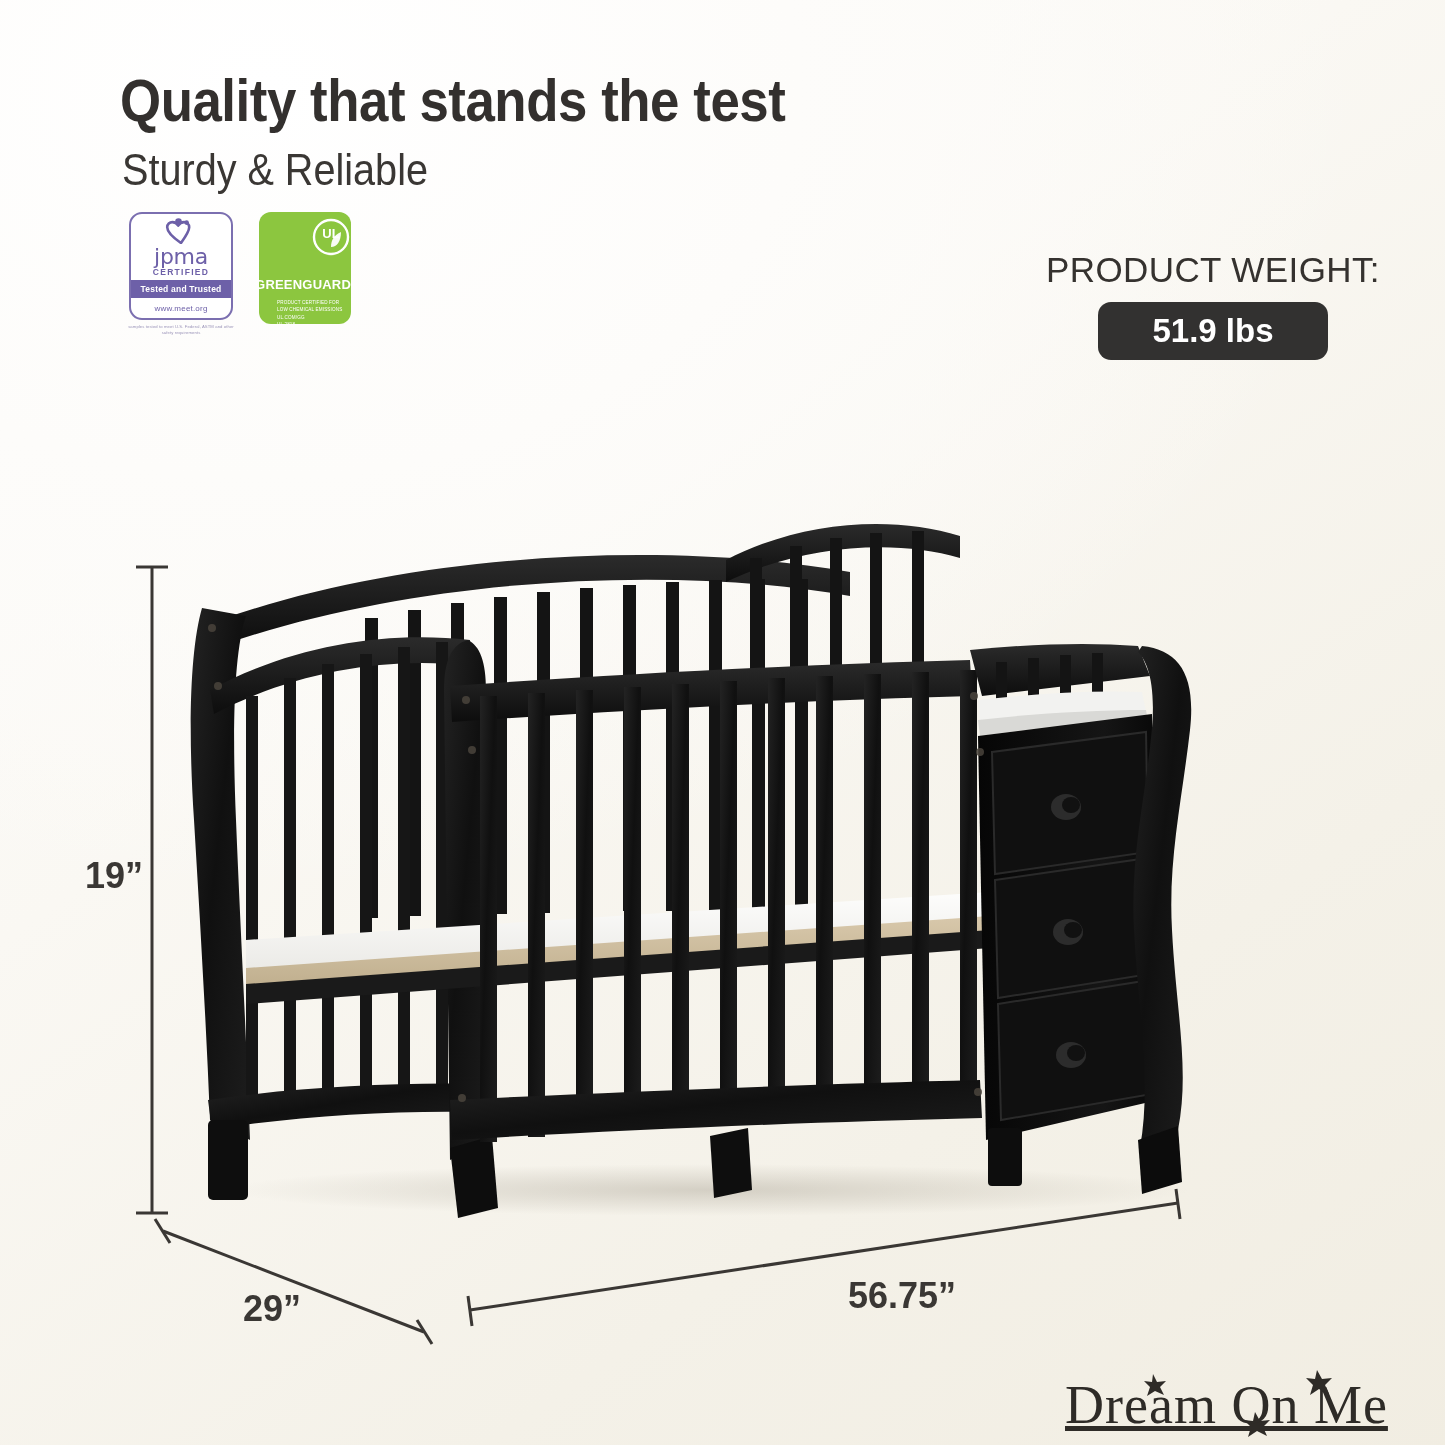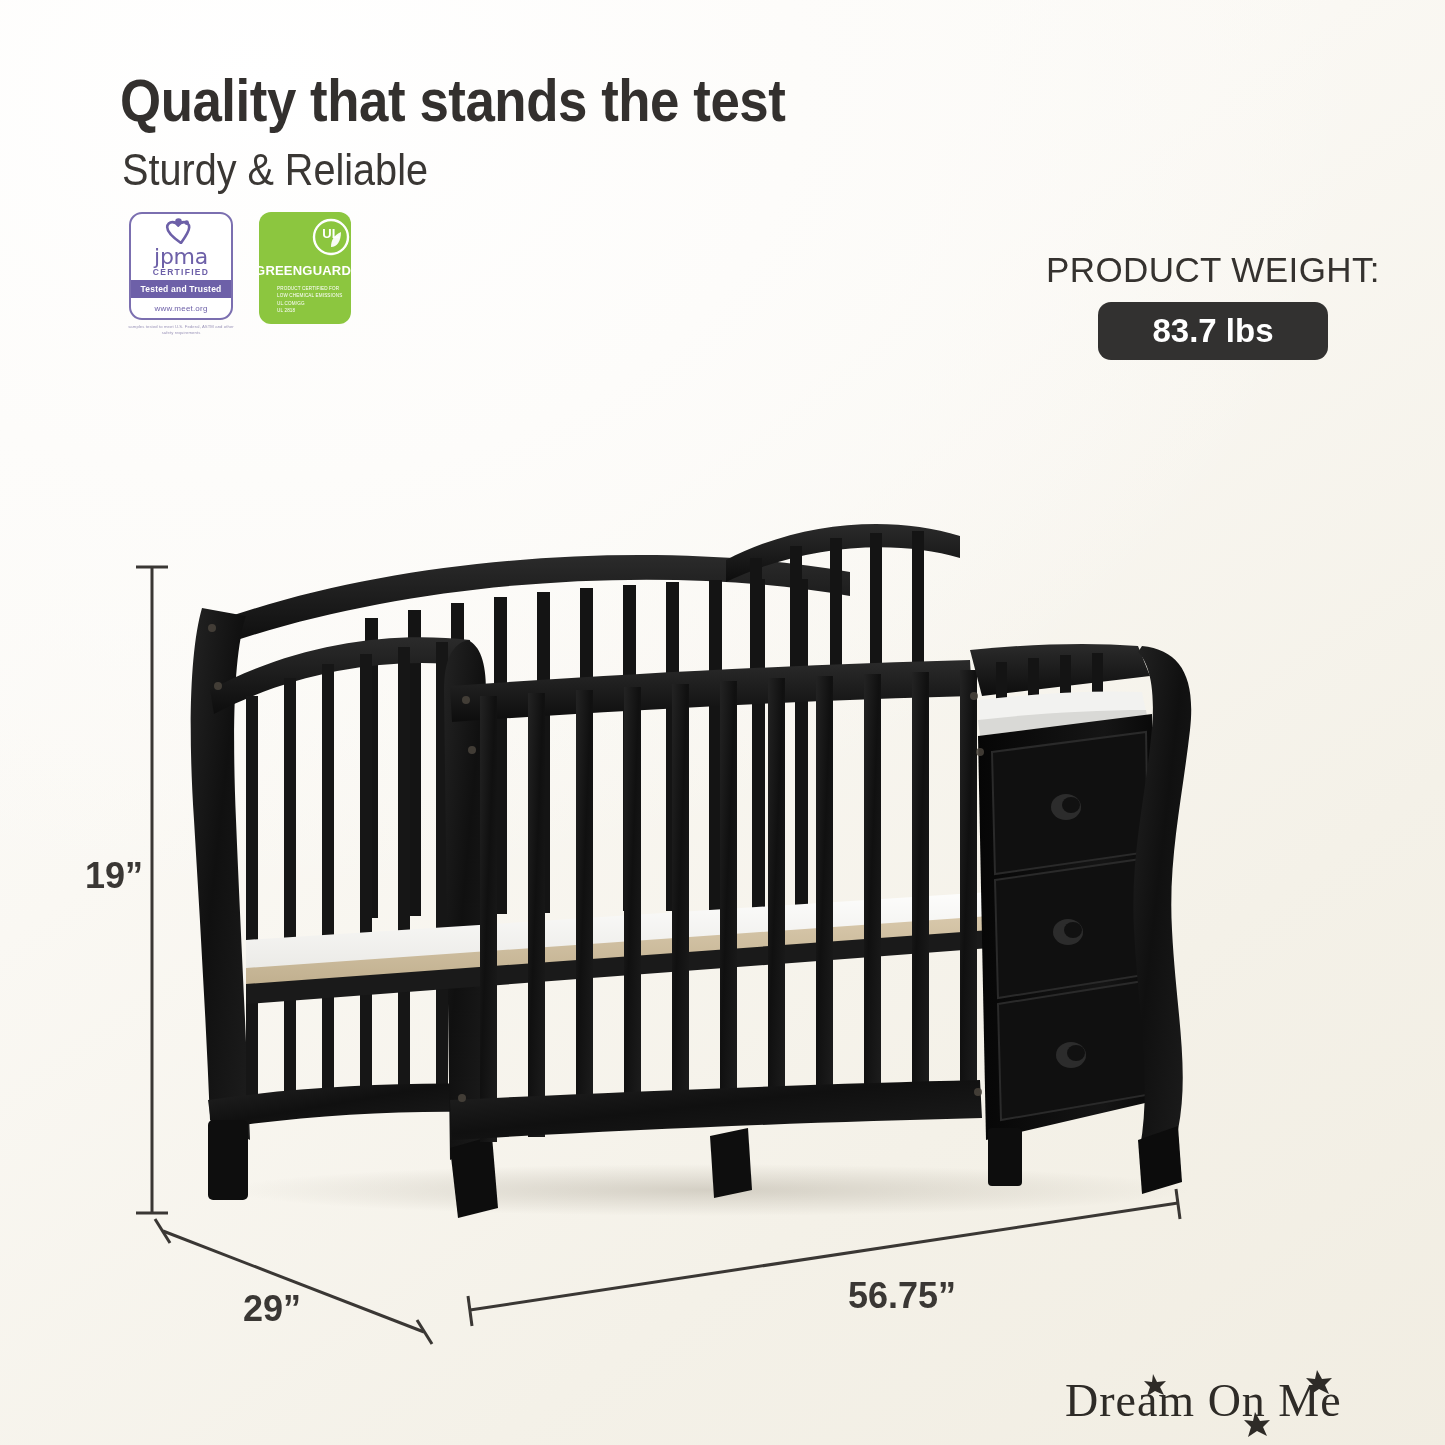--- a/index.html
+++ b/index.html
@@ -70,21 +70,21 @@
   }
 
   .gg{
     width:92px;height:112px;box-sizing:border-box;
     background:#8cc63f;border-radius:12px;
     display:flex;flex-direction:column;align-items:flex-end;
     padding-top:5px;position:relative;overflow:hidden;
   }
   .gg-word{
     color:#ffffff;font-size:13px;font-weight:bold;letter-spacing:0.2px;
-    margin-top:2px;
+    margin-top:16px;
   }
   .gg-rule{width:74px;height:1px;background:rgba(255,255,255,0.55);margin-top:3px;}
   .gg-lines{
     width:74px;margin-top:4px;color:#ffffff;font-size:4.6px;
     line-height:1.62;letter-spacing:0.15px;text-align:left;
   }
   .gg-rule2{width:74px;height:1px;background:rgba(255,255,255,0.55);margin-top:4px;}
   .gg-gold{
     color:#ffffff;font-size:9px;font-weight:bold;letter-spacing:1px;margin-top:4px;
   }
@@ -116,21 +116,21 @@
     letter-spacing:0px;white-space:nowrap;
   }
   #dim-h-txt{left:85px;top:855px;}
   #dim-d-txt{left:243px;top:1288px;}
   #dim-w-txt{left:848px;top:1275px;}
 
   
   #logo{position:absolute;left:1065px;top:1368px;}
   .logo-text{
     font-family:"Liberation Serif", serif;
-    font-size:46px;color:#2e2b27;letter-spacing:1px;white-space:nowrap;
+    font-size:54px;color:#2e2b27;letter-spacing:1px;white-space:nowrap;text-decoration:underline;
   }
 </style>
 </head>
 <body>
 
 <div id="stage">
 
   <div class="hdr-title">Quality that stands the test</div>
   <div class="hdr-sub">Sturdy &amp; Reliable</div>
 
@@ -169,21 +169,21 @@
         <div>UL.COM/GG</div>
         <div>UL 2818</div>
       </div>
       <div class="gg-rule2"></div>
       <div class="gg-gold">GOLD</div>
     </div>
   </div>
 
   <div class="spec" id="spec-weight">
     <div class="spec-label">PRODUCT WEIGHT:</div>
-    <div class="pill">83.7 lbs</div>
+    <div class="pill">51.9 lbs</div>
   </div>
 
 
   <div id="product">
     <svg width="1080" height="720" viewBox="0 0 1080 720">
       <defs>
         <linearGradient id="blk" x1="0" y1="0" x2="1" y2="1">
           <stop offset="0%" stop-color="#232323"></stop>
           <stop offset="45%" stop-color="#101010"></stop>
           <stop offset="100%" stop-color="#1d1d1d"></stop>

